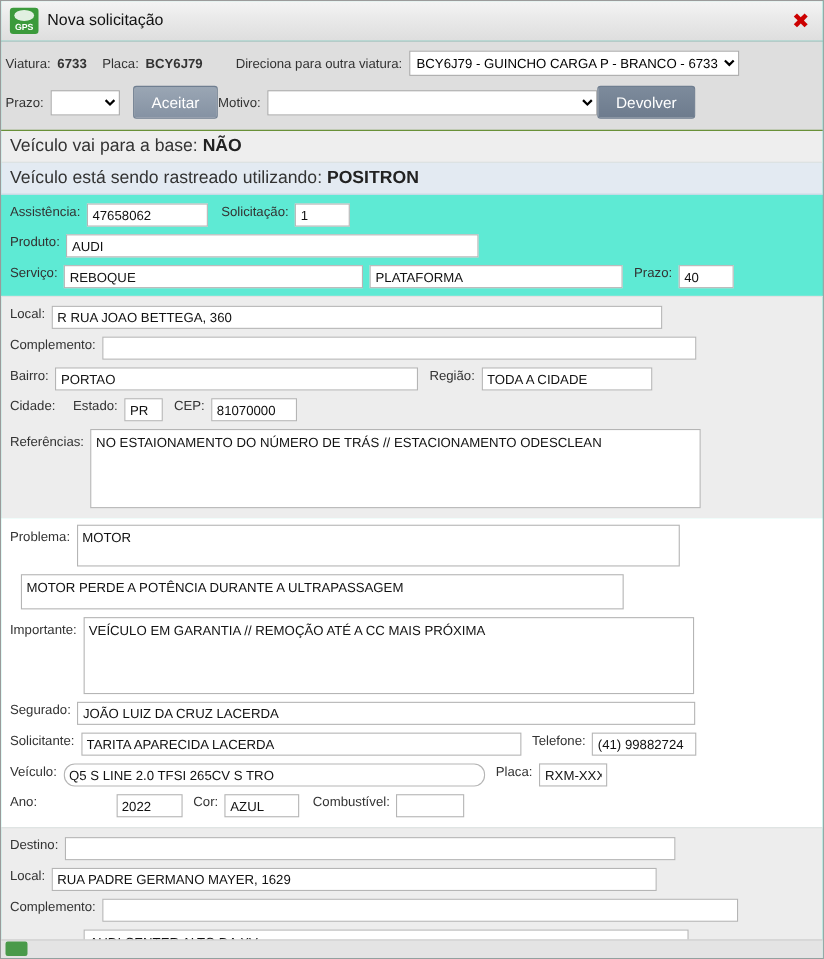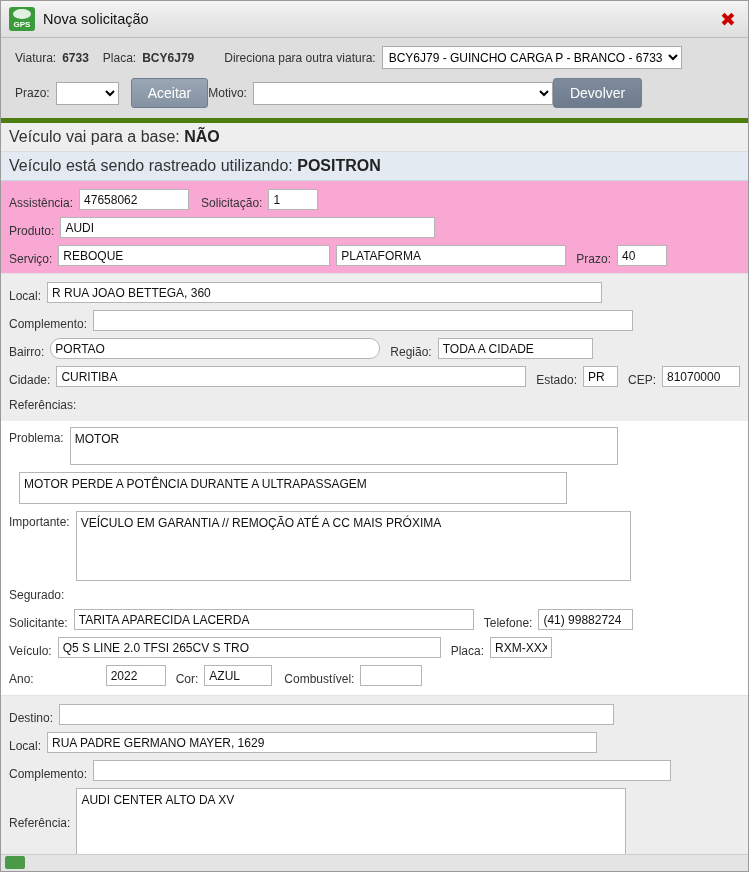--- a/index.html
+++ b/index.html
@@ -7,21 +7,21 @@
     padding: 0;
     background: #ffffff;
     font-family: "Liberation Sans", sans-serif;
   }
   .window {
     position: relative;
     width: 749px;
     height: 872px;
     box-sizing: border-box;
     border: 1px solid #9a9a9a;
-    background: #f9a8d4;
+    background: #5eead4;
     overflow: hidden;
   }
   
   .titlebar {
     height: 37px;
     background: linear-gradient(to bottom, #f4f4f4 0%, #e8e8e8 50%, #dedede 100%);
     border-bottom: 1px solid #bdbdbd;
     display: flex;
     align-items: center;
     padding: 0 8px;
@@ -64,22 +64,22 @@
     font-size: 19px;
     font-weight: bold;
     cursor: pointer;
     padding: 0 4px;
     line-height: 1;
     font-family: "DejaVu Sans", sans-serif;
   }
   
   .toolbar {
     background: #dedede;
-    border-bottom: 5px solid #4d7c0f;
-    padding: 8px 10px 10px 14px;
+    border-bottom: 1px solid #4d7c0f;
+    padding: 8px 10px 10px 4px;
   }
   .row {
     display: flex;
     align-items: center;
   }
   .row + .row { margin-top: 9px; }
   .lbl {
     font-size: 12px;
     color: #333333;
     white-space: nowrap;
@@ -125,21 +125,21 @@
   .strip.b { background: #e3eaf2; border-bottom: 1px solid #c9d6e4; }
   .strip b { color: #222; }
 
   
   .form {
     padding: 8px 8px 0 8px;
     box-sizing: border-box;
   }
   .frow {
     display: flex;
-    align-items: flex-end;
+    align-items: flex-start;
     margin-bottom: 7px;
   }
   .frow.top { align-items: flex-start; }
   .flabel {
     font-size: 12px;
     color: #333333;
     white-space: nowrap;
     margin-right: 6px;
   }
   input.f, textarea.f {
@@ -263,68 +263,69 @@
       <input class="f" style="width: 555px;" value="R RUA JOAO BETTEGA, 360">
     </div>
 
     <div class="frow">
       <span class="flabel">Complemento:</span>
       <input class="f" style="width: 540px;" value="">
     </div>
 
     <div class="frow">
       <span class="flabel">Bairro:</span>
-      <input class="f" style="width: 330px; border-radius: 10px;" value="PORTAO">
+      <input class="f" style="width: 330px;" value="PORTAO">
       <span class="flabel" style="margin-left:10px;">Região:</span>
       <input class="f" style="width: 155px;" value="TODA A CIDADE">
     </div>
 
     <div class="frow">
       <span class="flabel">Cidade:</span>
-      <input class="f" style="width: 475px;" value="CURITIBA">
       <span class="flabel" style="margin-left:10px;">Estado:</span>
       <input class="f" style="width: 35px;" value="PR">
       <span class="flabel" style="margin-left:10px;">CEP:</span>
       <input class="f" style="width: 78px;" value="81070000">
     </div>
 
     <div class="frow top">
       <span class="flabel" style="margin-top:4px;">Referências:</span>
+      <textarea class="f" style="width: 555px; height: 72px;">NO ESTAIONAMENTO DO NÚMERO DE TRÁS // ESTACIONAMENTO ODESCLEAN</textarea>
     </div>
   </div>
 
   <div class="section-white">
     <div class="frow top">
       <span class="flabel" style="margin-top:4px;">Problema:</span>
       <textarea class="f" style="width: 548px; height: 38px;">MOTOR</textarea>
     </div>
 
     <div class="frow">
       <textarea class="f" style="width: 548px; height: 32px; margin-left: 10px;">MOTOR PERDE A POTÊNCIA DURANTE A ULTRAPASSAGEM</textarea>
     </div>
 
     <div class="frow top">
       <span class="flabel" style="margin-top:4px;">Importante:</span>
       <textarea class="f red" style="width: 555px; height: 70px;">VEÍCULO EM GARANTIA // REMOÇÃO ATÉ A CC MAIS PRÓXIMA</textarea>
     </div>
 
     <div class="frow">
       <span class="flabel">Segurado:</span>
+      <input class="f" style="width: 562px;" value="JOÃO LUIZ DA CRUZ LACERDA">
     </div>
 
     <div class="frow">
       <span class="flabel">Solicitante:</span>
       <input class="f" style="width: 400px;" value="TARITA APARECIDA LACERDA">
       <span class="flabel" style="margin-left:10px;">Telefone:</span>
       <input class="f" style="width: 95px;" value="(41) 99882724">
     </div>
 
     <div class="frow">
       <span class="flabel">Veículo:</span>
-      <input class="f" style="width: 383px;" value="Q5 S LINE 2.0 TFSI 265CV S TRO">
+      <input class="f" style="width: 383px; border-radius: 10px;" value="Q5 S LINE 2.0 TFSI 265CV S TRO">
       <span class="flabel" style="margin-left:10px;">Placa:</span>
       <input class="f" style="width: 62px;" value="RXM-XXXO">
     </div>
 
     <div class="frow">
       <span class="flabel">Ano:</span>
       <input class="f" style="width: 60px; margin-left: 66px;" value="2022">
       <span class="flabel" style="margin-left:10px;">Cor:</span>
       <input class="f" style="width: 68px;" value="AZUL">
       <span class="flabel" style="margin-left:12px;">Combustível:</span>

